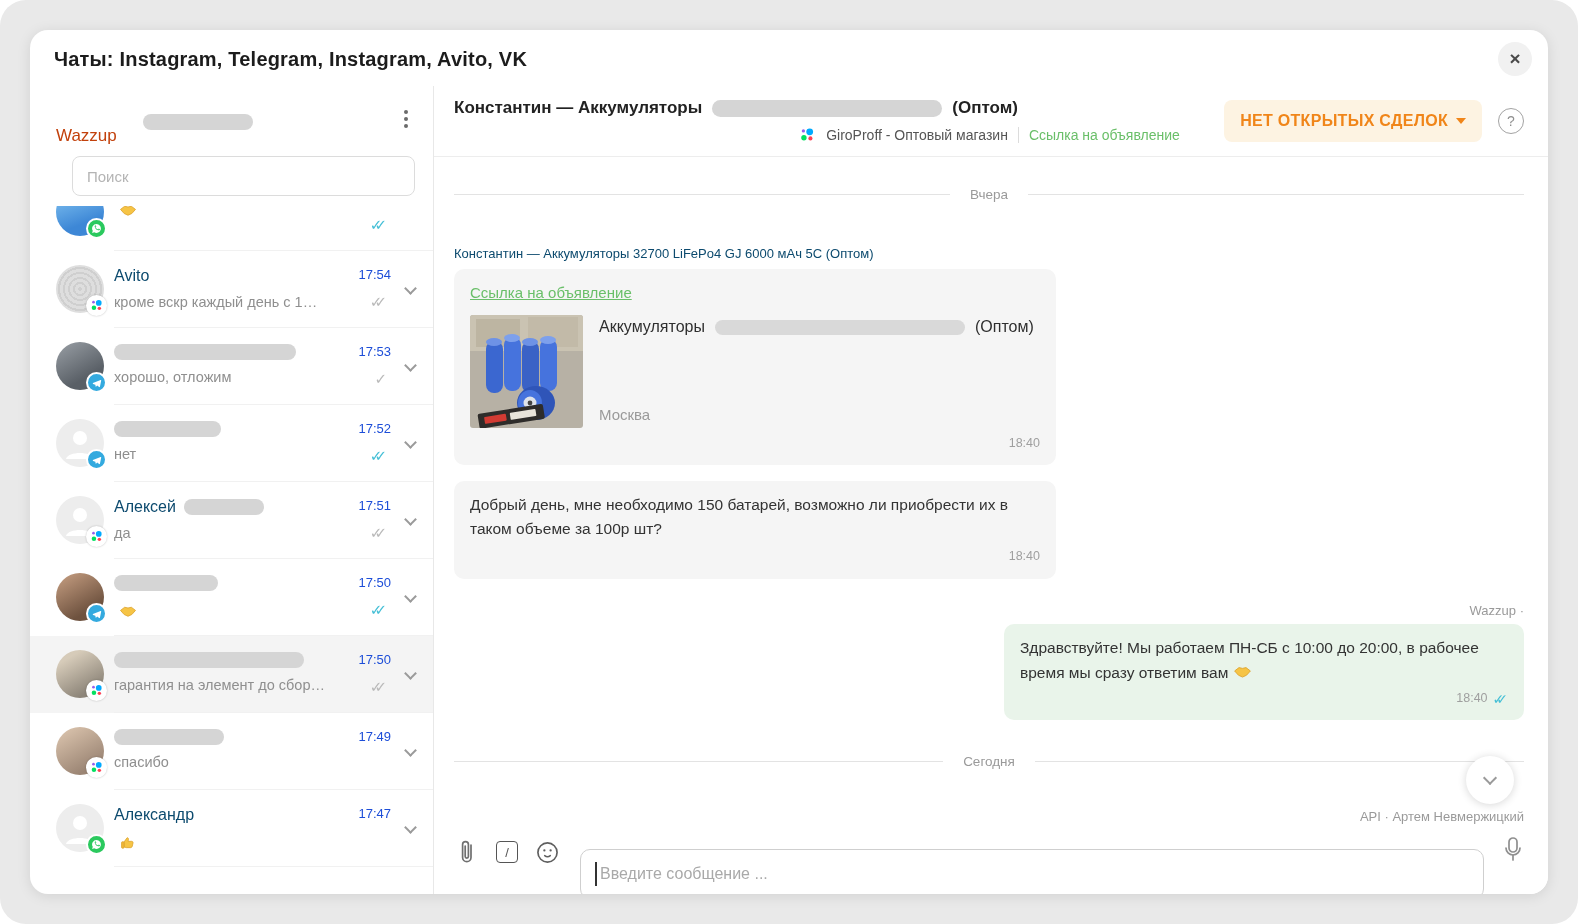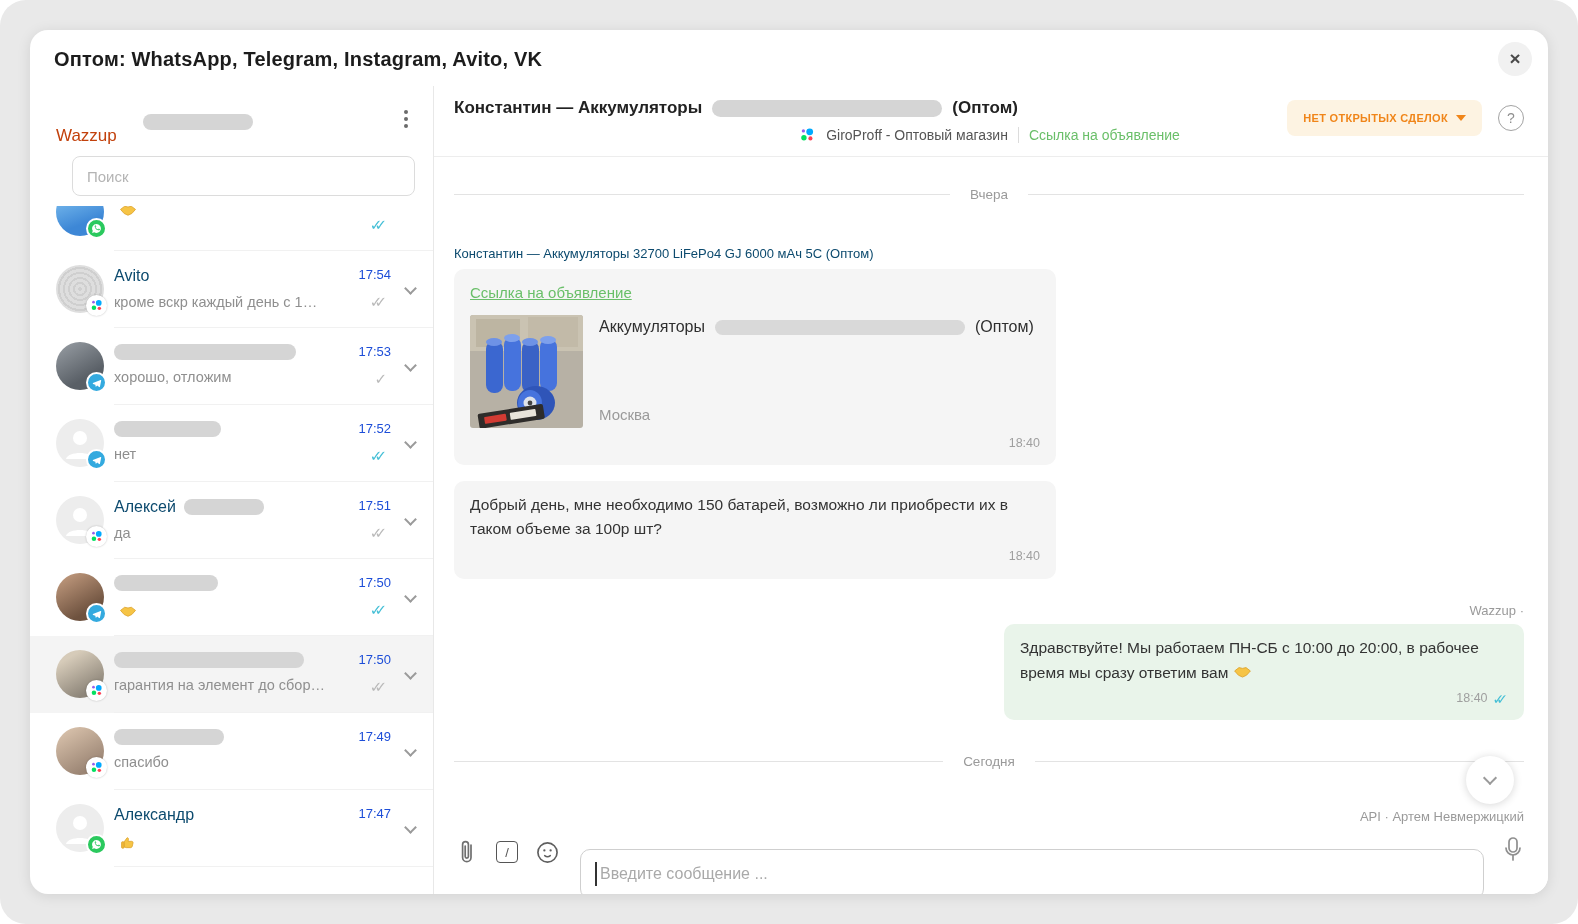--- a/index.html
+++ b/index.html
@@ -69,21 +69,21 @@
 
   
   .chat-col { flex:1; position:relative; display:flex; flex-direction:column; overflow:hidden; }
   .chat-header { position:relative; padding:12px 24px 12px 20px; border-bottom:1px solid #ededed; }
   .ch-line1 { display:flex; align-items:center; gap:10px; font-size:17px; font-weight:bold; color:#222; }
   .ch-pill { width:230px; height:17px; border-radius:9px; background:#d5d5d5; }
   .ch-line2 { margin-top:8px; display:flex; align-items:center; gap:10px; font-size:14px; color:#555;justify-content:center; }
   .vdiv { width:1px; height:16px; background:#dcdcdc; }
   .green-link { color:#6abf69; cursor:pointer; }
   .ch-right { position:absolute; right:24px; top:14px; display:flex; align-items:center; gap:16px; }
-  .deals-btn { background:#fdf3e2; color:#f08519; font-size:11px; font-weight:bold; letter-spacing:.3px;
+  .deals-btn { background:#fdf3e2; color:#f08519; font-size:16px; font-weight:bold; letter-spacing:.3px;
                border:none; border-radius:8px; padding:12px 16px; cursor:pointer; display:flex; align-items:center; gap:8px;
                font-family:inherit; }
   .tri { width:0; height:0; border-left:5px solid transparent; border-right:5px solid transparent; border-top:6px solid #f08519; }
   .help-btn { width:26px; height:26px; border-radius:50%; border:1.5px solid #a3a3a3; color:#8f8f8f; font-size:14px;
               display:flex; align-items:center; justify-content:center; cursor:pointer; background:#fff; }
 
   .messages { flex:1; overflow:hidden; padding:0 24px 16px 20px; display:flex; flex-direction:column; }
   .day-divider { display:flex; align-items:center; gap:20px; color:#9a9a9a; font-size:13.5px; }
   .day-divider::before, .day-divider::after { content:""; flex:1; height:1px; background:#e3e3e3; }
   .divider-1 { margin-top:30px; } .divider-2 { margin-top:34px; }
@@ -126,21 +126,21 @@
   .caret { position:absolute; left:15px; top:13px; width:1.5px; height:24px; background:#333; }
   .mic { margin-left:12px; flex:0 0 26px; }
 </style>
 </head>
 <body>
 
 <div class="stage">
 <div class="card">
 
   <div class="app-header">
-    <div class="app-title">Оптом: WhatsApp, Telegram, Instagram, Avito, VK</div>
+    <div class="app-title">Чаты: Instagram, Telegram, Instagram, Avito, VK</div>
     <div class="close-btn">×</div>
   </div>
 
   <div class="content">
 
     <div class="sidebar">
       <div class="brand-row">
         <span class="brand">Wazzup</span>
         <span class="pill brand-pill"></span>
         <span class="kebab">

